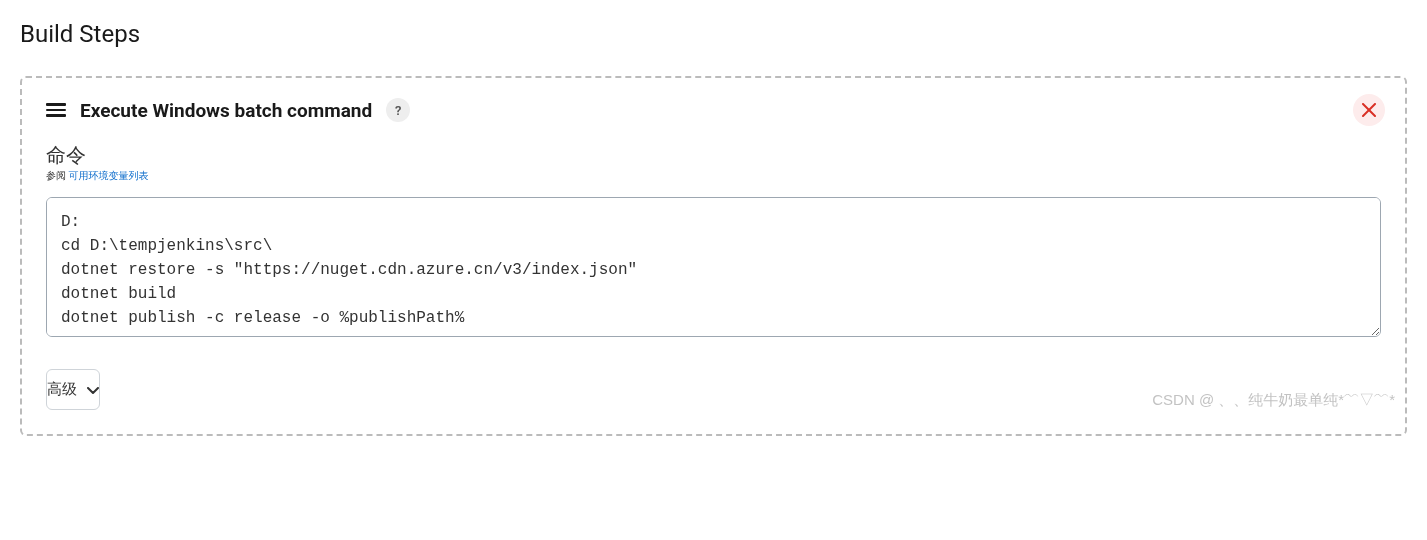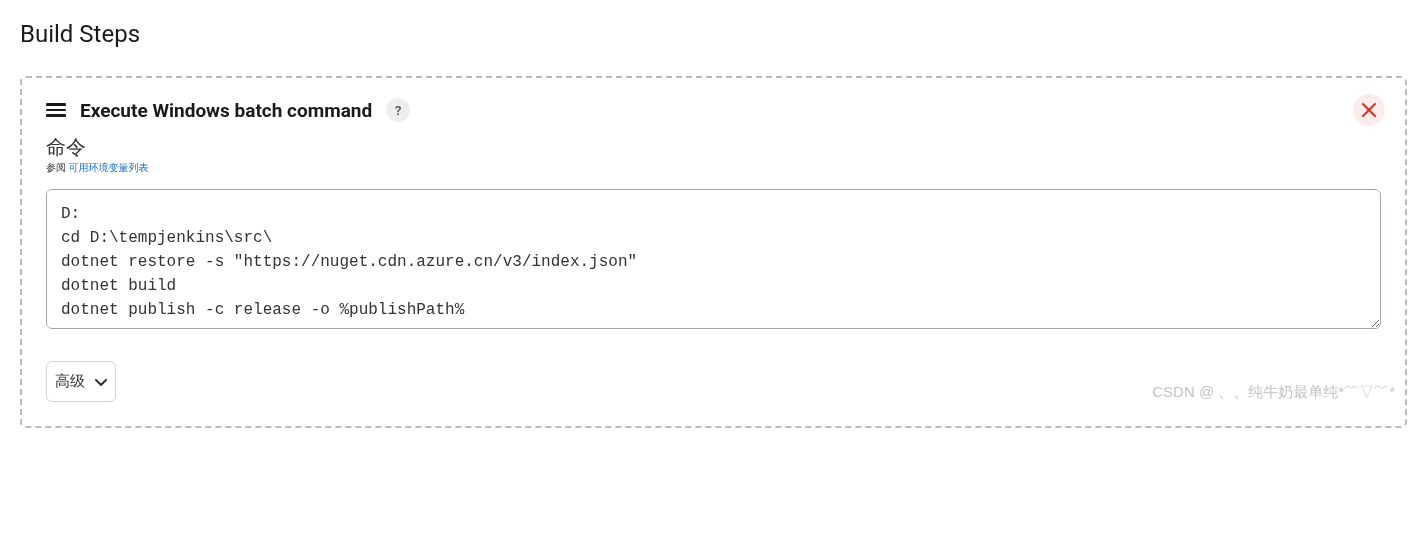--- a/index.html
+++ b/index.html
@@ -23,21 +23,21 @@
     .build-step-card {
       border: 2px dashed #bbbbbb;
       border-radius: 6px;
       padding: 20px 24px 24px 24px;
       position: relative;
     }
     .step-header {
       display: flex;
       align-items: center;
       gap: 14px;
-      margin-bottom: 12px;
+      margin-bottom: 20px;
     }
     .drag-handle {
       display: flex;
       flex-direction: column;
       gap: 3px;
       cursor: grab;
       width: 20px;
     }
     .drag-handle span {
       display: block;
@@ -106,21 +106,21 @@
       font-family: "SimSun", "NSimSun", "Courier New", Consolas, monospace;
       font-size: 16px;
       line-height: 1.5;
       color: #333333;
       resize: both;
       outline: none;
       white-space: pre;
     }
     .advanced-button {
       margin-top: 28px;
-      padding: 10px 8px;
+      padding: 10px 0;
       border: 1px solid #cfd4d9;
       border-radius: 6px;
       background: #ffffff;
       font-size: 15px;
       color: #333;
       display: inline-flex;
       align-items: center;
       gap: 10px;
       cursor: pointer;
     }

